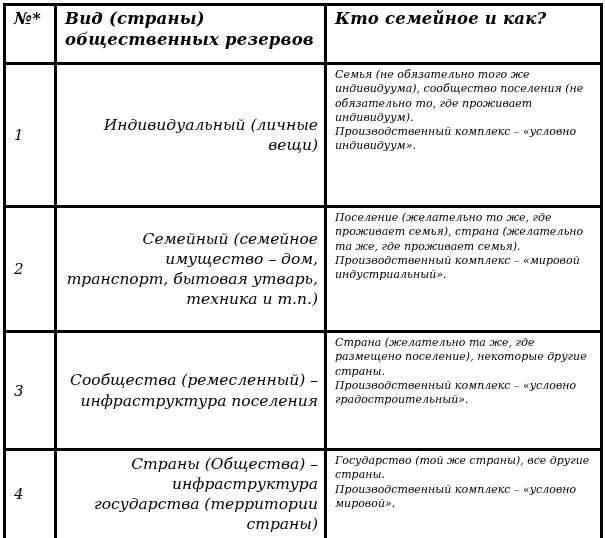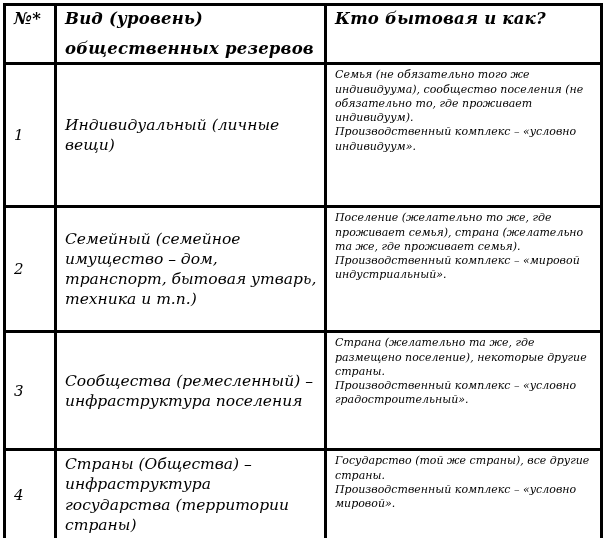--- a/index.html
+++ b/index.html
@@ -41,30 +41,31 @@
   tr.row-3 { height: 118px; }
   tr.row-4 { height: 83px; }
   table.reserve-table th {
     font-weight: bold;
     font-size: 16.5px;
     text-align: left;
     vertical-align: top;
     letter-spacing: 0.2px;
     line-height: 1.25;
   }
-  th .hline2 { margin-top: 9px; }
+  th .hline2 { }
   td.num-cell {
     vertical-align: middle;
     font-size: 15px;
     padding-left: 6px;
   }
   td.kind-cell {
     vertical-align: middle;
     font-size: 15.5px;
     line-height: 1.3;
+    text-align: right;
   }
   td.who-cell {
     vertical-align: top;
     font-size: 11px;
     line-height: 1.3;
     padding-top: 2px;
   }
 </style>
 </head>
 <body>
@@ -73,24 +74,24 @@
   <table class="reserve-table">
     <colgroup>
       <col class="c1">
       <col class="c2">
       <col class="c3">
     </colgroup>
     <thead>
       <tr class="header-row">
         <th>№*</th>
         <th>
-          <div class="hline1">Вид (уровень)</div>
+          <div class="hline1">Вид (страны)</div>
           <div class="hline2">общественных резервов</div>
         </th>
-        <th>Кто бытовая и как?</th>
+        <th>Кто семейное и как?</th>
       </tr>
     </thead>
     <tbody>
       <tr class="row-1">
         <td class="num-cell">1</td>
         <td class="kind-cell">Индивидуальный (личные вещи)</td>
         <td class="who-cell">
           <div>Семья (не обязательно того же индивидуума), сообщество поселения (не обязательно то, где проживает индивидуум).</div>
           <div>Производственный комплекс – «условно индивидуум».</div>
         </td>

